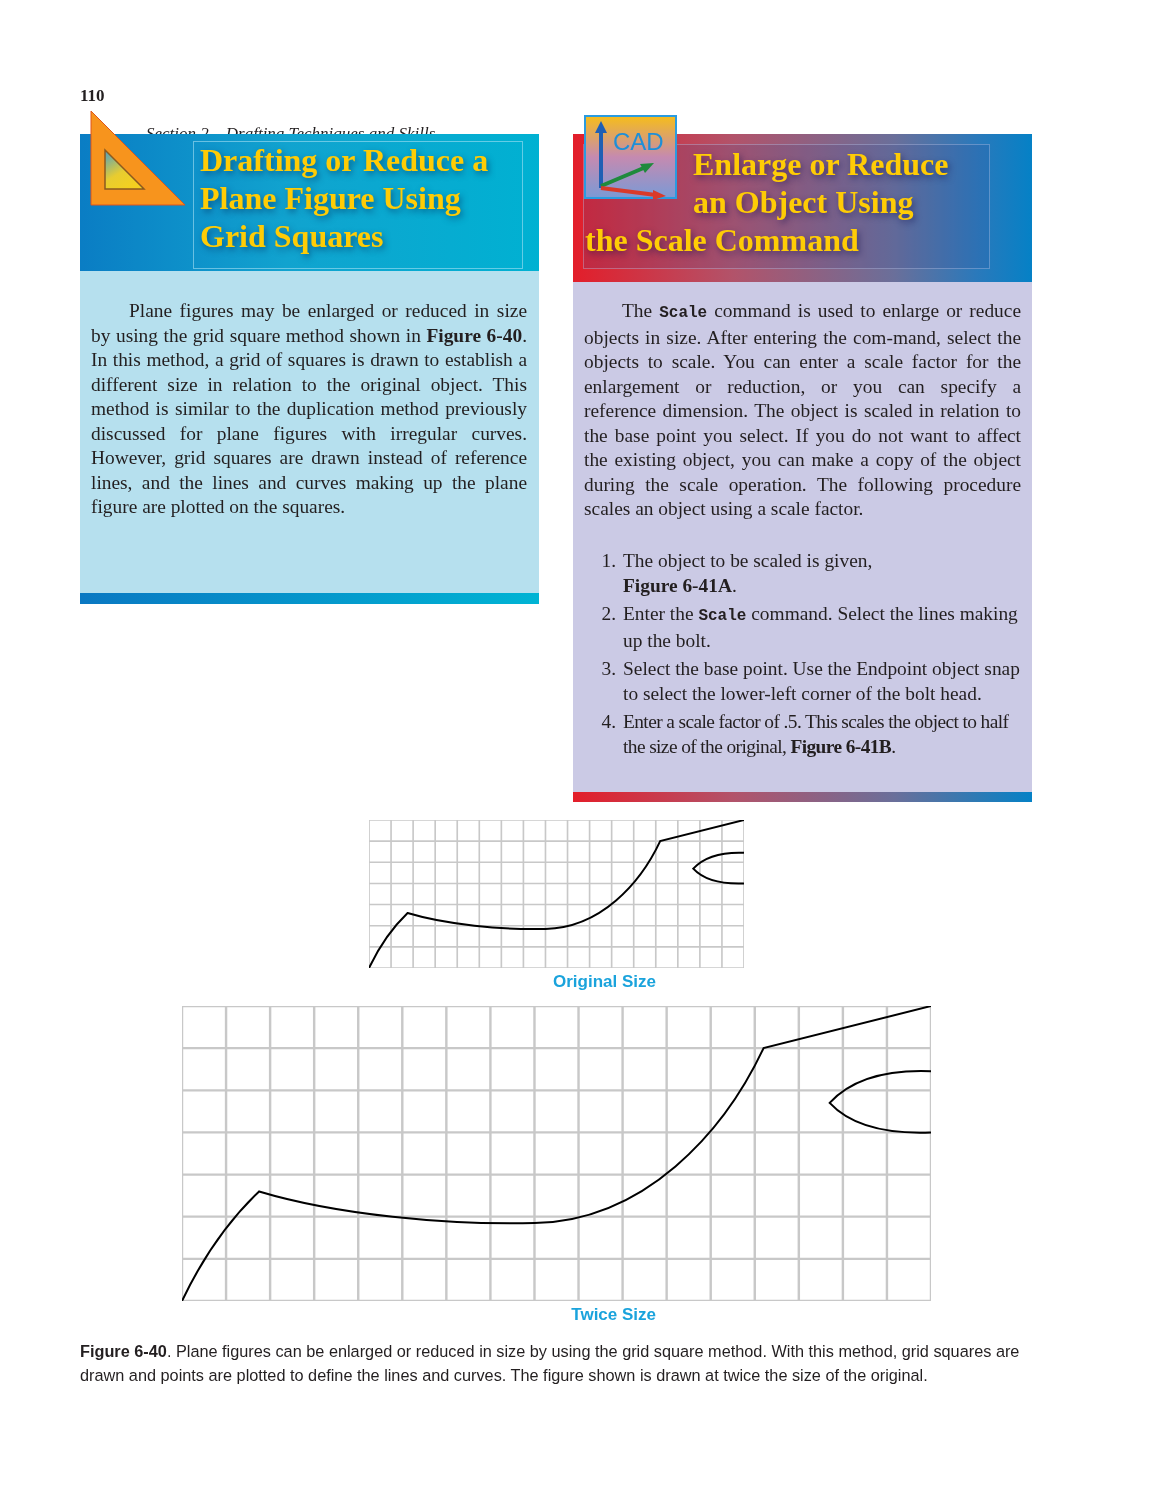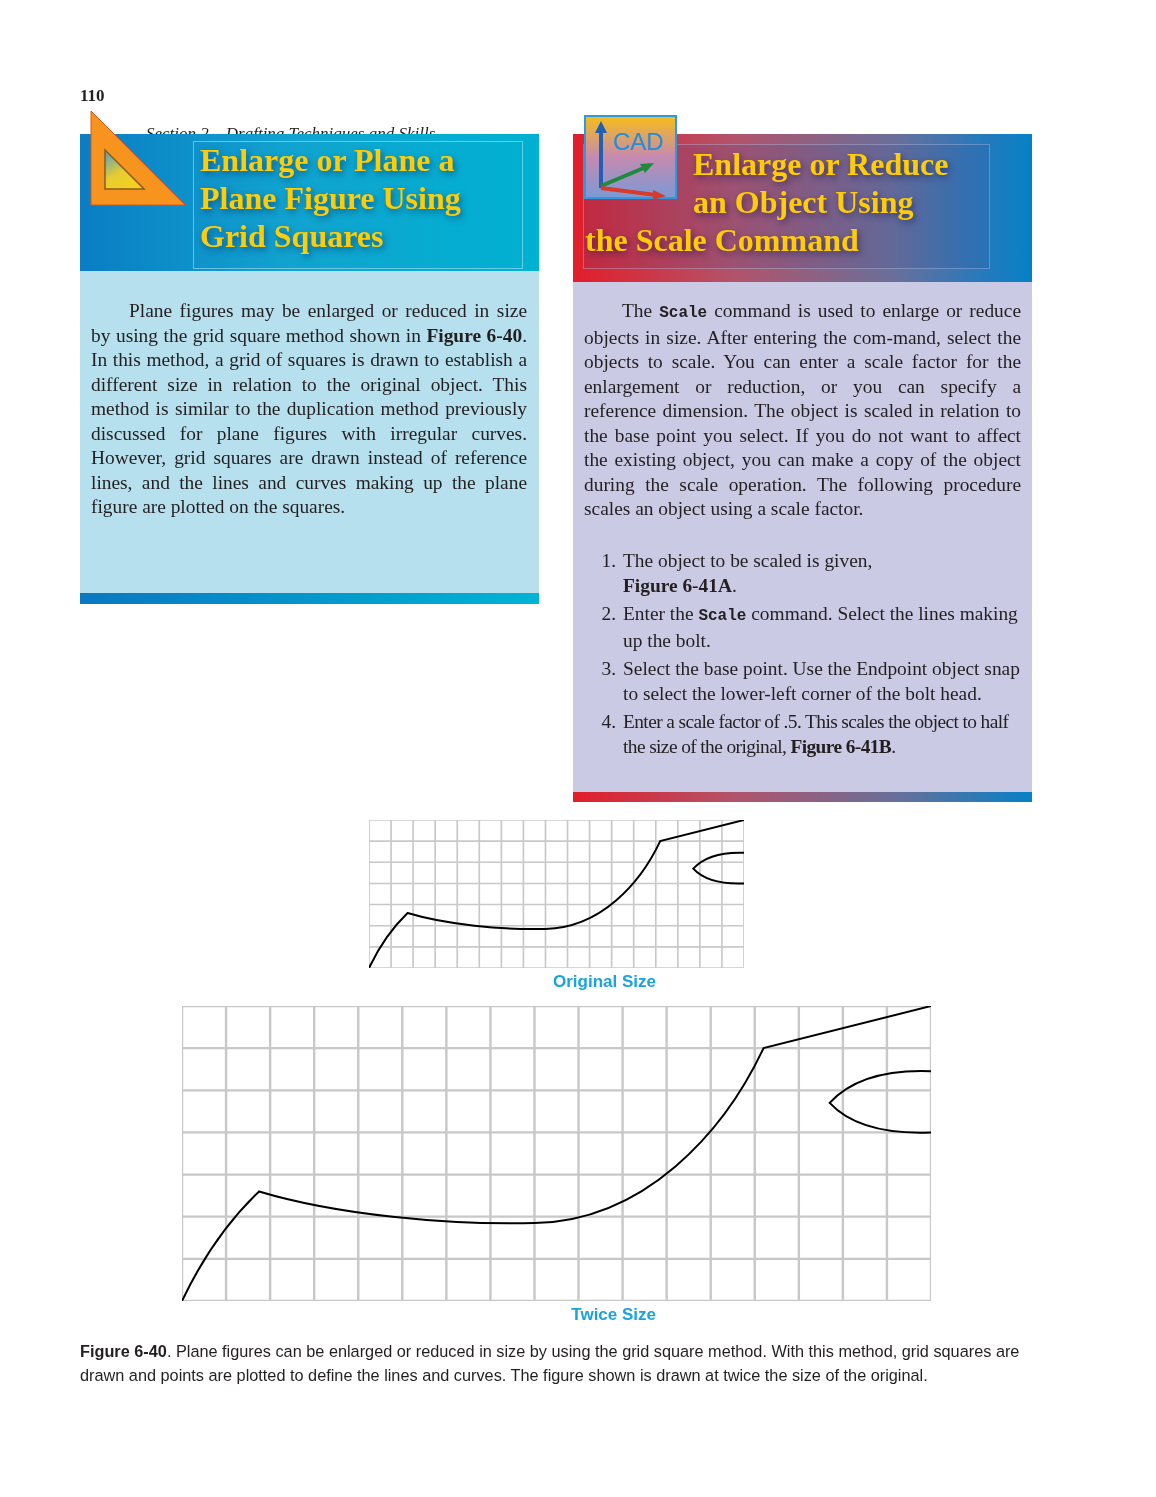--- a/index.html
+++ b/index.html
@@ -54,21 +54,21 @@
       <stop offset="0" stop-color="#4aa0c8"></stop>
       <stop offset="0.6" stop-color="#e8cc30"></stop>
       <stop offset="1" stop-color="#f4d020"></stop>
     </linearGradient>
   </defs>
   <polygon points="1,1 1,95 95,95" fill="#f7941d" stroke="#e0551c" stroke-width="1"></polygon>
   <polygon points="15,40 15,79 54,79" fill="url(#tri-in)" stroke="#8a5a20" stroke-width="1.5"></polygon>
 </svg>
 <div class="abs lp-titlebox"></div>
 <div class="abs lp-title">
-  <div>Enlarge or Plane a</div>
+  <div>Drafting or Reduce a</div>
   <div>Plane Figure Using</div>
   <div>Grid Squares</div>
 </div>
 <div class="abs lp-body"></div>
 <div class="abs lp-text">
   <span class="indent"></span><span>Plane figures may be enlarged or reduced in size by using the grid square method shown in </span><b>Figure 6-40</b><span>. In this method, a grid of squares is drawn to establish a different size in relation to the original object. This method is similar to the duplication method previously discussed for plane figures with irregular curves. However, grid squares are drawn instead of reference lines, and the lines and curves making up the plane figure are plotted on the squares.</span>
 </div>
 <div class="abs lp-foot"></div>
 
 <div class="abs rp-head"></div>

